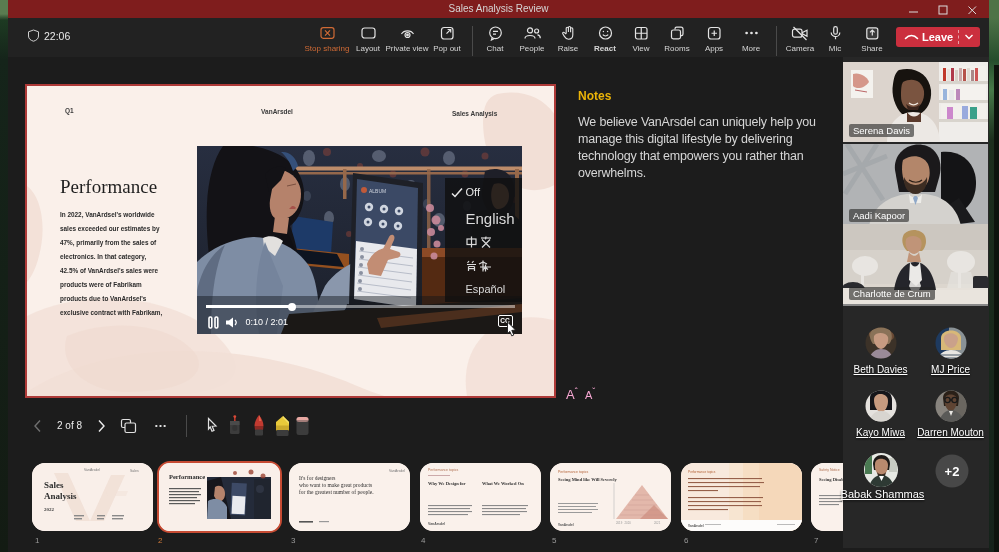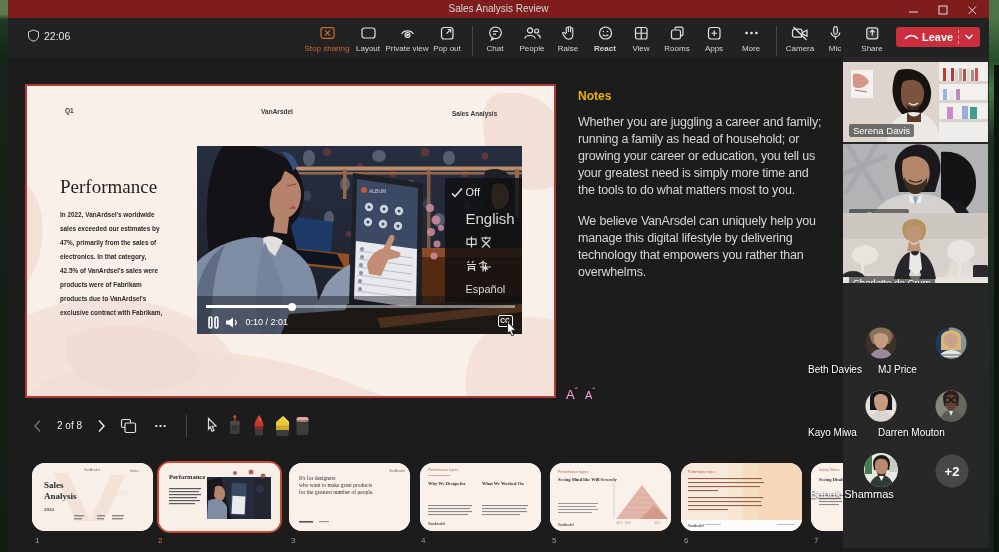--- a/index.html
+++ b/index.html
@@ -30,21 +30,21 @@
 
 #navbar{position:absolute;left:0;top:352px;width:836px;height:40px;color:#e8e8e8;}
 
 #strip{position:absolute;left:0;top:400px;width:836px;height:95px;}
 .thumb{position:absolute;top:6px;width:121px;height:68px;background:#f9efe9;overflow:hidden;border-radius:13px;}
 .tnum{position:absolute;top:79px;font-size:8px;color:#9a9a9a;}
 
 #sidebar{left:843px;top:57px;width:146px;height:491px;background:#272727;}
 .tile{position:absolute;left:0;width:145px;height:80px;background:#888;overflow:hidden;}
 .nlabel{position:absolute;left:6px;font-size:9.5px;color:#fff;background:rgba(35,35,35,0.6);border-radius:2px;padding:1px 4px;}
-.pname{position:absolute;width:145px;font-size:10px;color:#fff;text-shadow:0 1px 2px rgba(0,0,0,0.8);}
+.pname{position:absolute;width:145px;text-align:center;font-size:10px;color:#fff;text-shadow:0 1px 2px rgba(0,0,0,0.8);text-decoration:underline;}
 </style>
 </head>
 <body>
 <div id="edgeL" class="abs"></div>
 <div id="edgeR" class="abs"></div>
 <div id="edgeR2" class="abs"></div>
 <div id="titlebar" class="abs">
     <div id="wtitle" class="abs">Sales Analysis Review</div>
 <svg class="abs" style="left:896px;top:3px" width="90" height="14" viewBox="0 0 90 14" fill="none" stroke="#dcdcdc">
       <path d="M5 9 H14" stroke-width="1"></path>
@@ -358,21 +358,20 @@
         </svg>
       <div class="abs" style="left:49px;top:171px;font-size:9px;color:#fff;">0:10 / 2:01</div>
       <div class="abs" style="left:301px;top:169px;width:13px;height:10px;border:1.3px solid #fff;border-radius:2px;color:#fff;font-size:6.5px;font-weight:bold;text-align:center;line-height:10px;">CC</div>
     </div>
     <svg class="abs" style="left:479px;top:235px" width="11" height="17" viewBox="0 0 11 17">
         <path d="M1.5 1 L9.5 9 L5.8 9.4 L7.8 14 L5.8 14.9 L3.8 10.4 L1.5 12.6 Z" fill="#fff" stroke="#1a1a1a" stroke-width="0.9"></path>
       </svg>
   </div>
   <div id="notes">
     <h3>Notes</h3>
-    <p>Whether you are juggling a career and family;<br>running a family as head of household; or<br>growing your career or education, you tell us<br>your greatest need is simply more time and<br>the tools to do what matters most to you.</p>
     <p>We believe VanArsdel can uniquely help you<br>manage this digital lifestyle by delivering<br>technology that empowers you rather than<br>overwhelms.</p>
   </div>
   <div class="abs" style="left:558px;top:329px;color:#f9a8d4;font-size:13px;">A<span style="font-size:9px;vertical-align:super">ˆ</span>&nbsp;&nbsp;<span style="font-size:11px">A</span><span style="font-size:9px;vertical-align:super">ˇ</span></div>
   <div id="navbar">
     <svg class="abs" style="left:25px;top:10px" width="9" height="14" viewBox="0 0 9 14" fill="none" stroke="#6f6f6f" stroke-width="1.4">
         <path d="M7 1.5 L2 7 L7 12.5"></path>
       </svg>
     <div class="abs" style="left:49px;top:11px;font-size:10px;color:#ececec;">2 of 8</div>
     <svg class="abs" style="left:89px;top:10px" width="9" height="14" viewBox="0 0 9 14" fill="none" stroke="#ececec" stroke-width="1.4">
         <path d="M2 1.5 L7 7 L2 12.5"></path>
@@ -633,21 +632,21 @@
         <path d="M61 33 C65 43 79 44 84 33 C85 42 80 50 72.5 50 C65 50 60 42 61 33 Z" fill="#3c2c22"></path>
         <path d="M66 36 C70 39 76 39 79 36" stroke="#2a1e16" stroke-width="1.2" fill="none"></path>
         <path d="M26 82 C30 62 46 52 64 50 L82 50 C102 52 114 64 118 82 Z" fill="#d4d2ce"></path>
         <path d="M66 50 C69 55 76 55 79 50 L78 59 L67 59 Z" fill="#eeede9"></path>
         <path d="M70 54 L72.5 61 L75 54 L73.5 52 L71.5 52 Z" fill="#8fa8c8"></path>
       </g>
     </svg>
     <div class="nlabel" style="top:65px;">Aadi Kapoor</div>
   </div>
 
-  <div class="tile" style="top:156px;height:70px;">
+  <div class="tile" style="top:167px;height:82px;">
     <svg width="145" height="80" viewBox="0 0 145 80">
       <rect width="145" height="80" fill="#d6d1ca"></rect>
       <rect x="0" y="0" width="145" height="26" fill="#ccc7c0"></rect>
       <rect x="0" y="60" width="145" height="20" fill="#dcd6ce"></rect>
       <g fill="#eae8e4" opacity="0.9">
           <ellipse cx="22" cy="42" rx="13" ry="10"></ellipse>
           <rect x="18" y="48" width="3" height="18"></rect>
           <ellipse cx="118" cy="38" rx="14" ry="11"></ellipse>
           <rect x="115" y="46" width="3" height="20"></rect>
           <path d="M108 48 L128 48 L132 64 L104 64 Z" opacity="0.6"></path>

